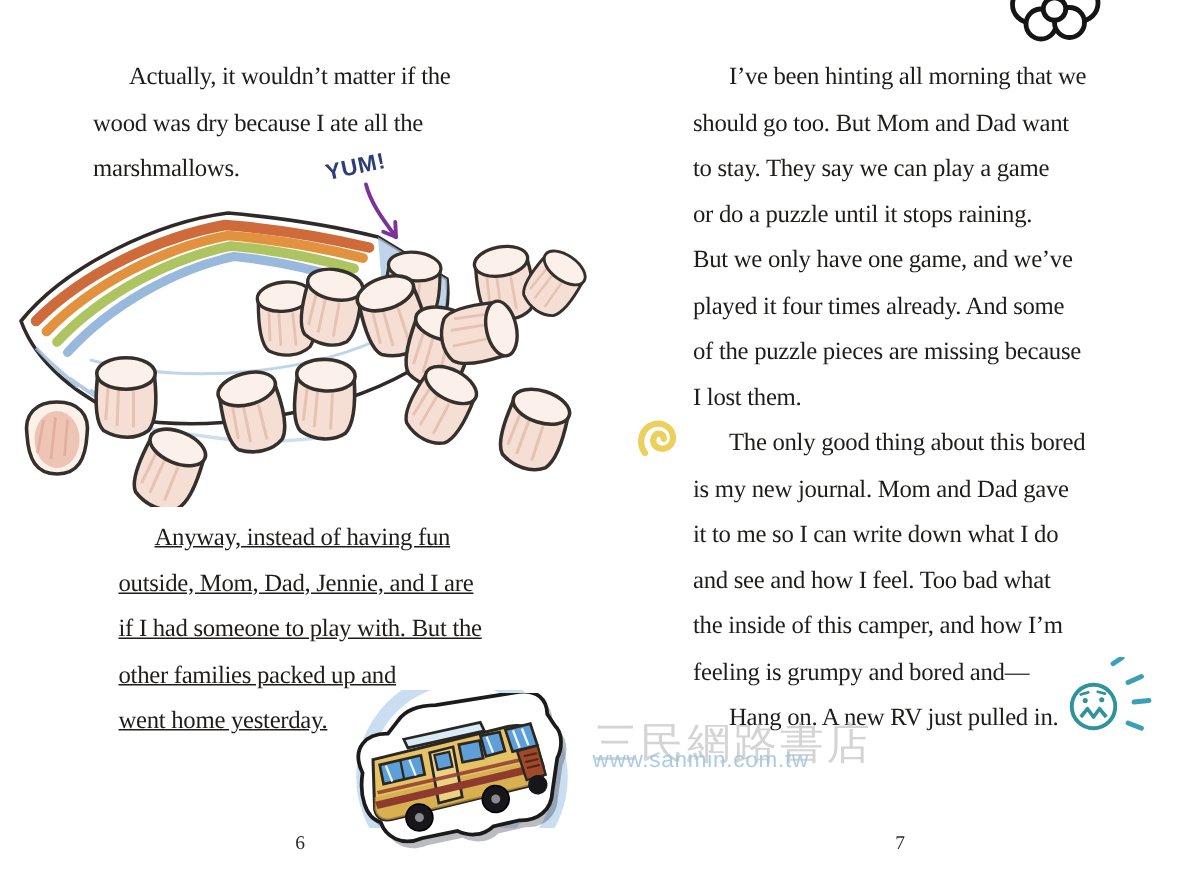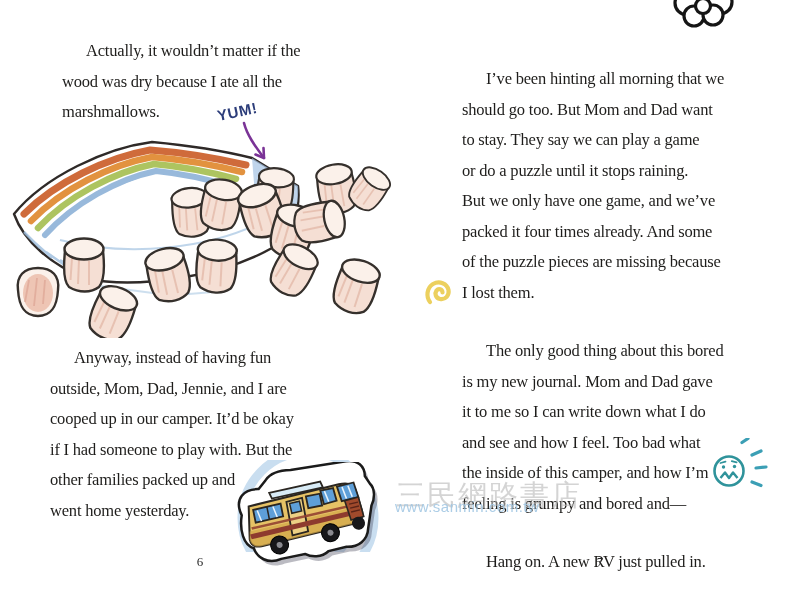--- a/index.html
+++ b/index.html
@@ -3,21 +3,21 @@
 <meta charset="utf-8">
 <style>
   html,body{margin:0;padding:0;}
   body{width:800px;height:593px;background:#ffffff;overflow:hidden;position:relative;
        font-family:"Liberation Serif", serif;color:#1e1d1b;}
   .stage{position:absolute;left:0;top:0;width:800px;height:593px;border-radius:32px;}
   .para{position:absolute;z-index:1;}
   .textcol{position:absolute;z-index:1;}
   .line{line-height:30.5px;white-space:nowrap;font-size:16.5px;letter-spacing:-0.2px;}
   .para .line:first-child, .flowpara .line:first-child{text-indent:24px;}
-  .flowpara{display:block;margin-top:28px;}
+  .flowpara{display:block;}
   .pagenum{position:absolute;top:554px;width:400px;text-align:center;font-size:13px;color:#2a2a2a;z-index:1;}
   .pagenum.left{left:0;}
   .pagenum.right{left:400px;}
   .yum{position:absolute;left:217px;top:103px;z-index:2;
        font-family:"Liberation Sans", sans-serif;font-weight:bold;font-size:15px;
        color:#2c3d7a;letter-spacing:0.5px;transform:rotate(-12deg);}
   .ill{position:absolute;}
   .z2{z-index:2;} .z3{z-index:3;}
   .wm-cn{position:absolute;left:396px;top:476px;z-index:4;font-size:29px;letter-spacing:2px;
          color:rgba(185,185,185,0.62);font-family:Liberation Mono, monospace;pointer-events:none;}
@@ -79,24 +79,23 @@
       <use href="#mallow" transform="translate(342,60) rotate(78) scale(0.95)"></use>
       <use href="#mallow" transform="translate(62,100)"></use>
       <use href="#mallow" transform="translate(196,100) rotate(3)"></use>
       <use href="#mallow" transform="translate(288,100) rotate(28) scale(0.95)"></use>
       <use href="#mallow" transform="translate(344,116) rotate(18)"></use>
       <use href="#mallow" transform="translate(140,116) rotate(-14)"></use>
       <use href="#mallow" transform="translate(103,142) rotate(22)"></use>
       <use href="#mallowface" transform="translate(16,130)"></use>
     </svg>
 
-    <div class="para" style="left:50px;top:343px;">
+    <div class="para" style="left:79px;top:343px;text-decoration:underline;">
         <div class="line">Anyway, instead of having fun</div>
         <div class="line">outside, Mom, Dad, Jennie, and I are</div>
-        <div class="line">cooped up in our camper. It’d be okay</div>
         <div class="line">if I had someone to play with. But the</div>
         <div class="line">other families packed up and</div>
         <div class="line">went home yesterday.</div>
       </div>
 
     <div class="pagenum left">6</div>
   </section>
 
   <section>
 
@@ -108,21 +107,21 @@
       <circle cx="31" cy="6" r="7.5" fill="#ffffff" stroke="#151515" stroke-width="3.2"></circle>
     </svg>
 
     <div class="textcol" style="left:462px;top:36px;">
       <div class="flowpara">
           <div class="line">I’ve been hinting all morning that we</div>
           <div class="line">should go too. But Mom and Dad want</div>
           <div class="line">to stay. They say we can play a game</div>
           <div class="line">or do a puzzle until it stops raining.</div>
           <div class="line">But we only have one game, and we’ve</div>
-          <div class="line">packed it four times already. And some</div>
+          <div class="line">played it four times already. And some</div>
           <div class="line">of the puzzle pieces are missing because</div>
           <div class="line">I lost them.</div>
         </div>
       <div class="flowpara">
           <div class="line">The only good thing about this bored</div>
           <div class="line">is my new journal. Mom and Dad gave</div>
           <div class="line">it to me so I can write down what I do</div>
           <div class="line">and see and how I feel. Too bad what</div>
           <div class="line">the inside of this camper, and how I’m</div>
           <div class="line">feeling is grumpy and bored and—</div>

